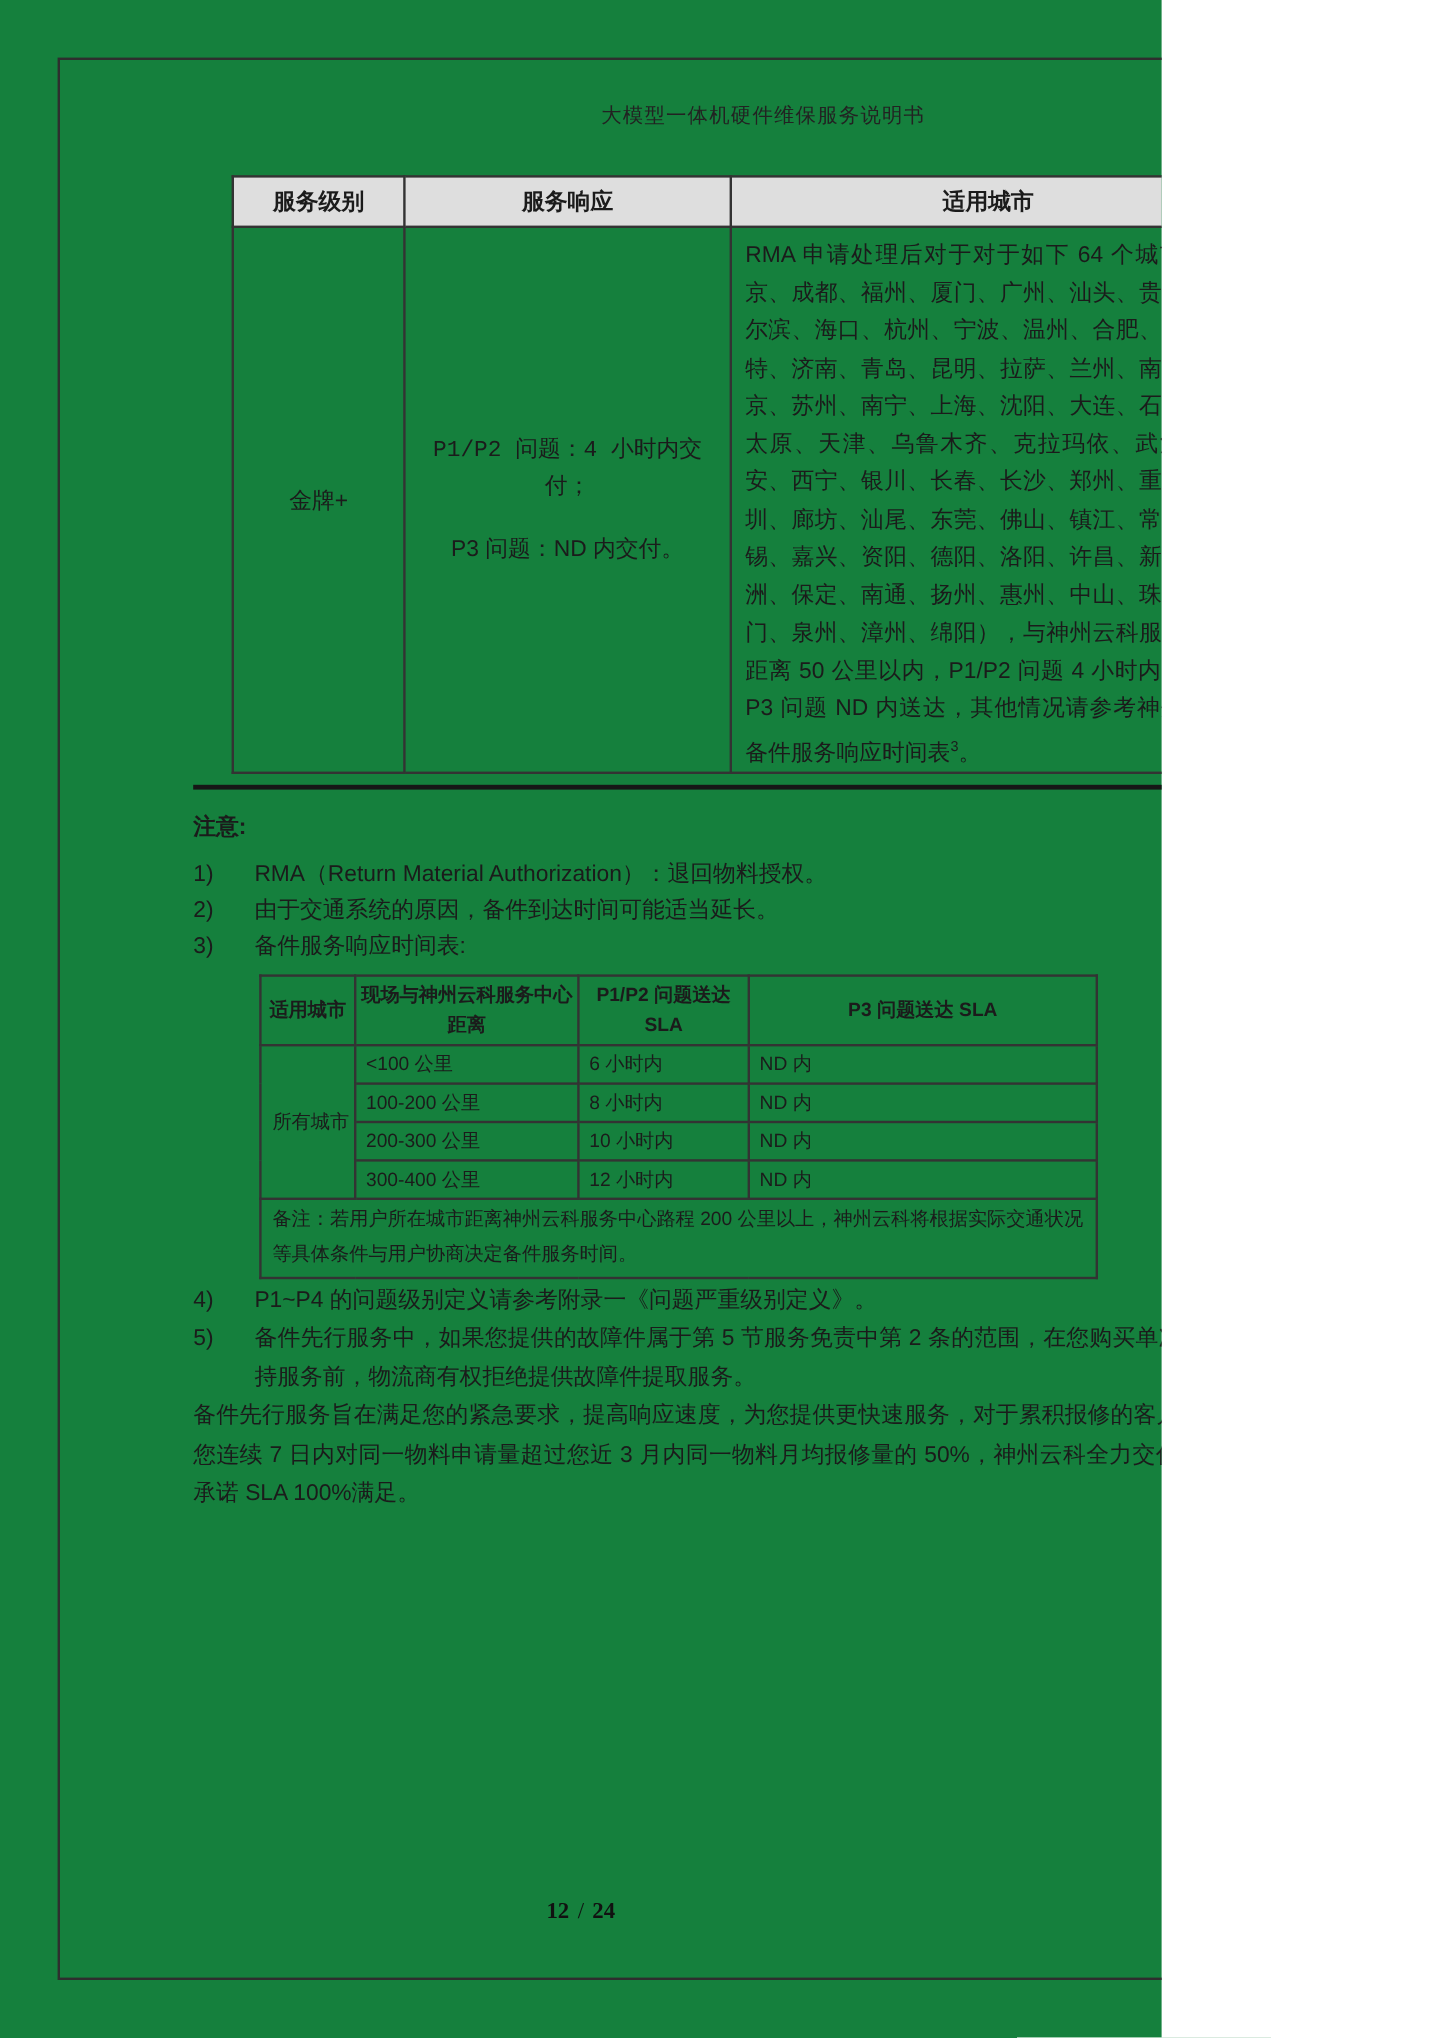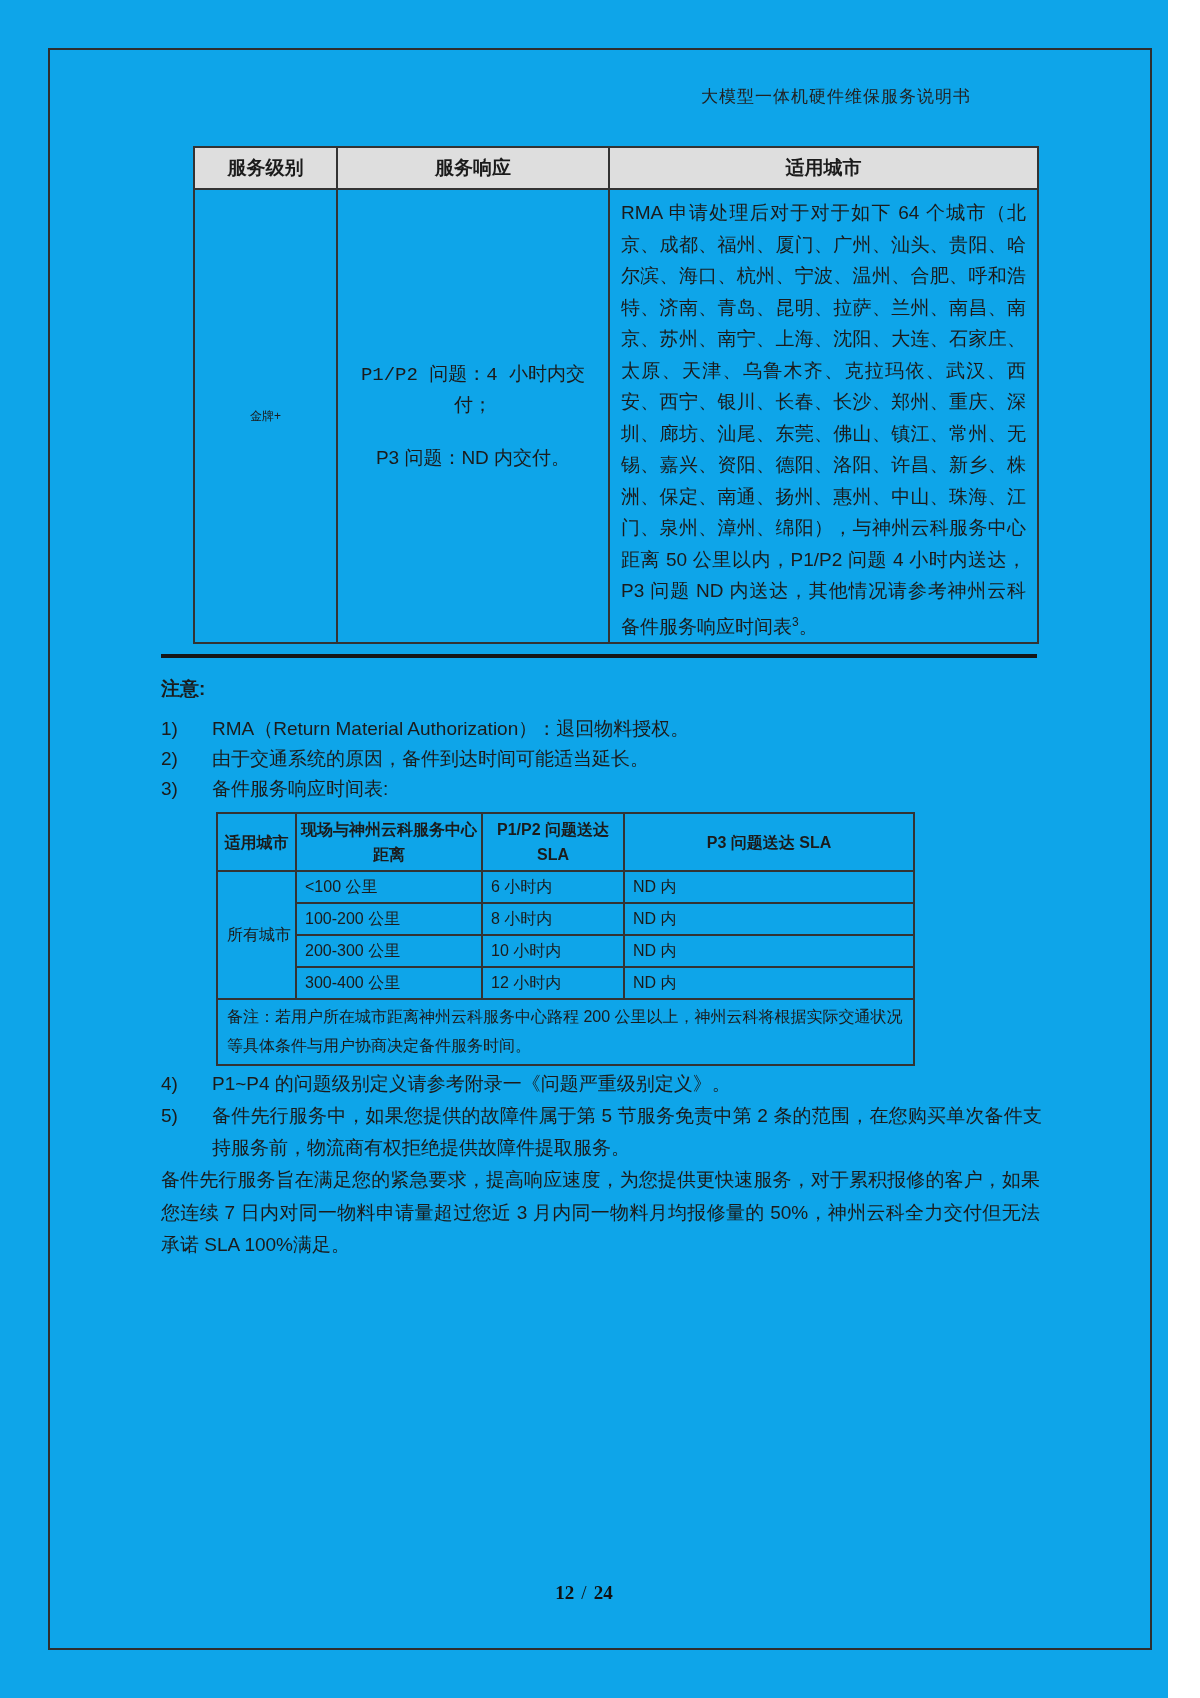--- a/index.html
+++ b/index.html
@@ -1,17 +1,17 @@
 <!DOCTYPE html>
 <html><head>
 <meta charset="utf-8">
 <style>
   html,body { margin:0; padding:0; background:#ffffff; }
   .page {
-    position:relative; width:1168px; height:1698px; background:#0ea5e9;
+    position:relative; width:968px; height:1698px; background:#15803d;
     font-family:"Liberation Sans","DejaVu Sans",sans-serif; color:#1b1b1b;
     overflow:hidden;
   }
   .frame {
     position:absolute; left:48px; top:48px; width:1100px; height:1598px;
     border:2px solid #2e2e2e;
   }
   .header-title {
     position:absolute; top:85px; right:197px;
     font-family:"Liberation Serif","DejaVu Serif",serif;
@@ -22,21 +22,21 @@
   table.t1 {
     position:absolute; left:193px; top:146px; width:844px;
     border-collapse:collapse; table-layout:fixed;
   }
   .t1 th, .t1 td { border:2px solid #333; }
   .t1 th {
     background:#dedede; height:40px; font-size:19px; font-weight:bold;
     text-align:center; padding:0;
   }
   .t1 td { vertical-align:middle; }
-  .t1 .cell-level  { text-align:center; font-size:12px; height:438px; }
+  .t1 .cell-level  { text-align:center; font-size:19px; height:438px; }
   .t1 .cell-response { text-align:center; font-size:19px; }
   .t1 .resp-inner { max-width:232px; margin:0 auto; line-height:31px; }
   .t1 .resp-inner p { margin:0; }
   .t1 .resp-inner p:first-child { margin-bottom:20px;font-family:Liberation Mono, monospace; }
   .t1 .cell-cities {
     vertical-align:top; padding:7px 11px 0 11px;
     font-size:19px; line-height:31.5px;
     text-align:justify; text-justify:inter-ideograph;
   }
   .t1 .cell-cities sup { font-size:12px; }

